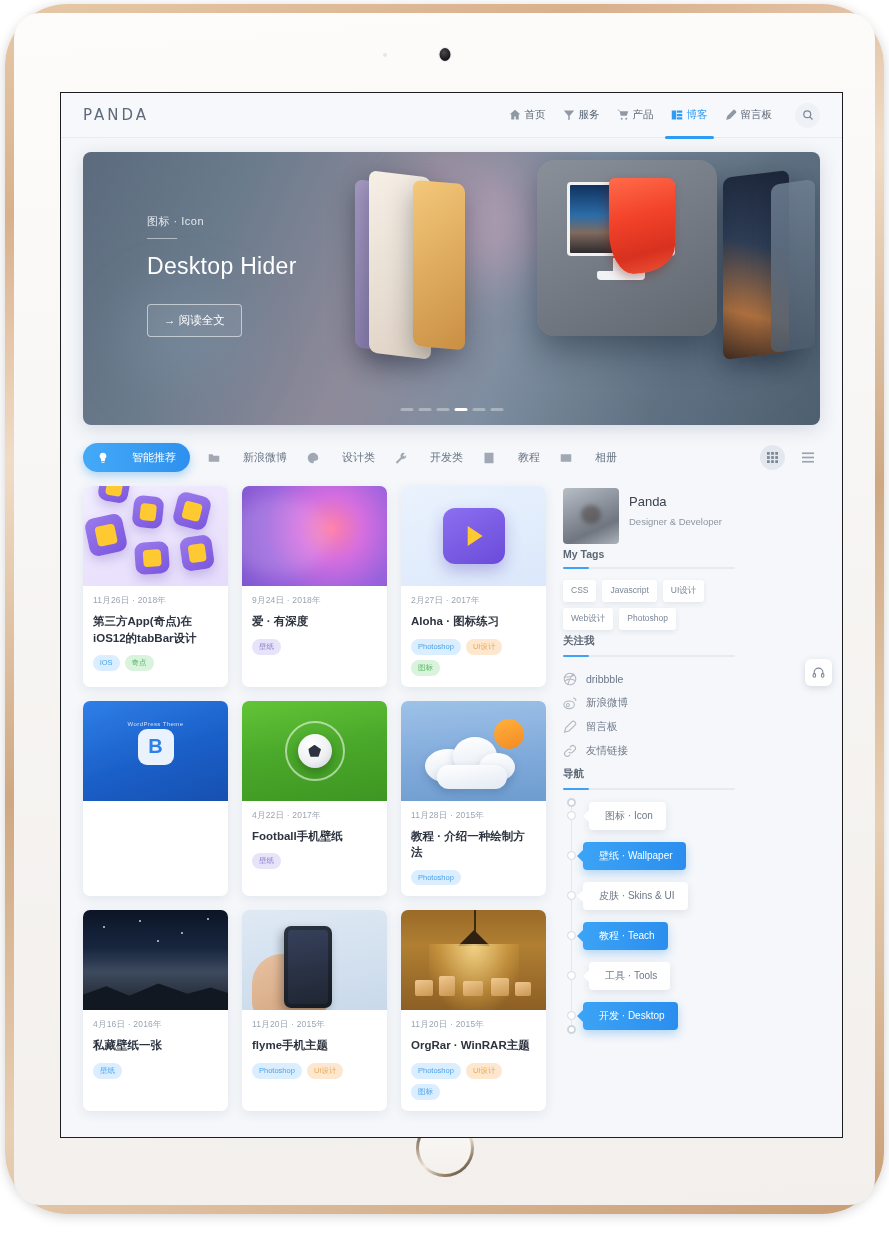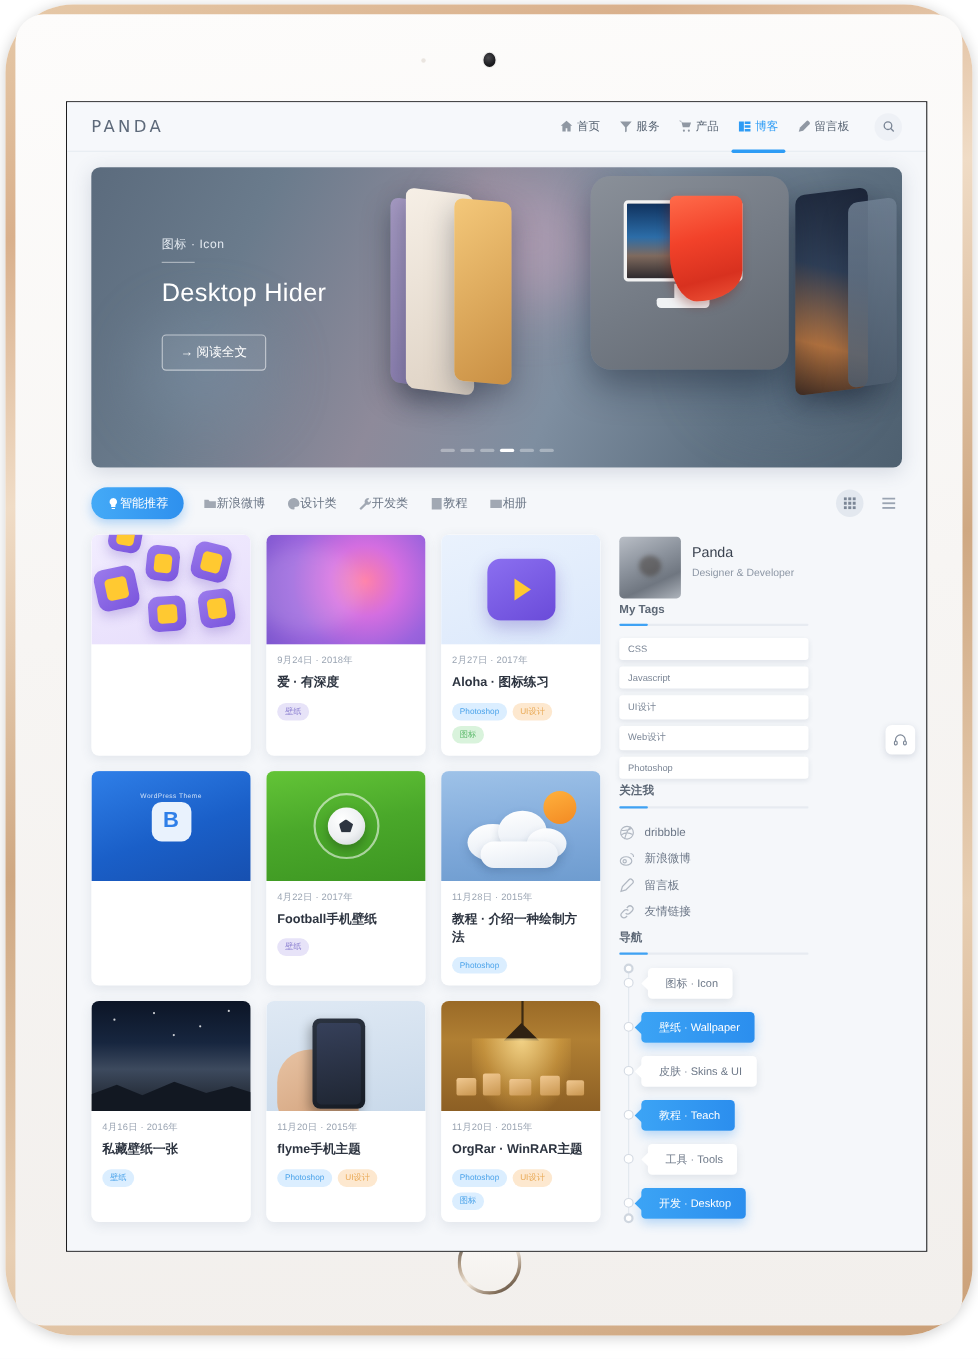--- a/index.html
+++ b/index.html
@@ -138,21 +138,21 @@
     padding: 8px 16px; border: 1px solid rgba(255,255,255,.55); border-radius: 4px;
     color: #fff; font-size: 11.5px; cursor: pointer; background: rgba(255,255,255,.06);
   }
   .hero-dots { position: absolute; left: 50%; transform: translateX(-50%); bottom: 14px; display: flex; gap: 5px; z-index: 4; }
   .hero-dots span { width: 13px; height: 3px; border-radius: 2px; background: rgba(255,255,255,.34); cursor: pointer; }
   .hero-dots span.on { background: #ffffff; }
 
   
   .toolbar { margin: 18px 22px 0; display: flex; align-items: center; position: relative; }
   .chip {
-    display: flex; align-items: center; gap: 0;
+    display: flex; align-items: center; gap: 23px;
     font-size: 11px; color: #6a7585; margin-right: 20px; cursor: pointer;
   }
   .chip .c-ico { width: 12px; height: 12px; opacity: .6; }
   .chip.active {
     background: linear-gradient(90deg,#44aaf7,#2e90ee);
     color: #fff; padding: 7px 14px; border-radius: 15px; margin-right: 18px;
     box-shadow: 0 4px 10px rgba(46,144,238,.35);
   }
   .chip.active .c-ico { opacity: 1; }
   .view-toggle { margin-left: auto; display: flex; align-items: center; gap: 10px; }
@@ -218,21 +218,21 @@
     background: linear-gradient(155deg,#b9bec6 0%,#8d949e 40%,#6f7680 70%,#aeb4bc 100%);
     position: relative; overflow: hidden;
   }
   .avatar::after { content:""; position:absolute; left:32%; top:30%; width:36%; height:34%; border-radius:50%; background: rgba(60,50,45,.45); filter: blur(2px); }
   .p-name { font-size: 13px; color: #3b4350; margin-top: 6px; }
   .p-role { font-size: 9.5px; color: #8d97a5; margin-top: 6px; line-height: 1.4; }
   .side-sec { margin-top: 4px; }
   .side-title { font-size: 10.5px; color: #5c6775; font-weight: bold; }
   .side-rule { height: 2px; background: #e7ebf1; margin-top: 7px; position: relative; border-radius: 2px; }
   .side-rule::after { content:""; position:absolute; left:0; top:0; width: 26px; height: 100%; background: #3fa2f4; border-radius: 2px; }
-  .tagcloud { margin-top: 11px; display: flex; flex-wrap: wrap; gap: 6px; flex-direction: column; }
+  .tagcloud { margin-top: 11px; display: flex; flex-wrap: wrap; gap: 6px; }
   .tagcloud span {
     font-size: 8.5px; color: #7b8696; background: #fff; padding: 5px 8px; border-radius: 3px;
     box-shadow: 0 2px 5px rgba(60,80,110,.10); cursor: pointer;
   }
   .follow-list { margin-top: 10px; }
   .follow-item { display: flex; align-items: center; gap: 9px; padding: 5px 0; font-size: 10.5px; color: #6d7888; cursor: pointer; }
   .follow-item svg { opacity: .55; }
 
   .timeline { position: relative; margin-top: 12px; padding-left: 20px; }
   .timeline::before { content:""; position:absolute; left: 8px; top: 2px; bottom: 2px; width: 1px; background: #e2e7ee; }
@@ -433,20 +433,28 @@
               <div class="card-img">
                 <div class="art-icons">
                   <i style="left:4px;top:30px;width:38px;height:38px;transform:rotate(-12deg);"></i>
                   <i style="left:50px;top:10px;width:30px;height:32px;transform:rotate(6deg);"></i>
                   <i style="left:92px;top:8px;width:34px;height:34px;transform:rotate(14deg);"></i>
                   <i style="left:98px;top:50px;width:32px;height:34px;transform:rotate(-8deg);"></i>
                   <i style="left:52px;top:56px;width:34px;height:32px;transform:rotate(-4deg);"></i>
                   <i style="left:16px;top:-12px;width:30px;height:28px;transform:rotate(10deg);"></i>
                 </div>
               </div>
+              <div class="card-body">
+                <div class="card-date">11月26日 · 2018年</div>
+                <div class="card-title">第三方App(奇点)在iOS12的tabBar设计</div>
+                <div class="card-tags">
+                  <span class="tag blue">iOS</span>
+                  <span class="tag green">奇点</span>
+                </div>
+              </div>
             </div>
 
             <div class="card">
               <div class="card-img">
                 <div class="art-love"></div>
               </div>
               <div class="card-body">
                 <div class="card-date">9月24日 · 2018年</div>
                 <div class="card-title">爱 · 有深度</div>
                 <div class="card-tags">

